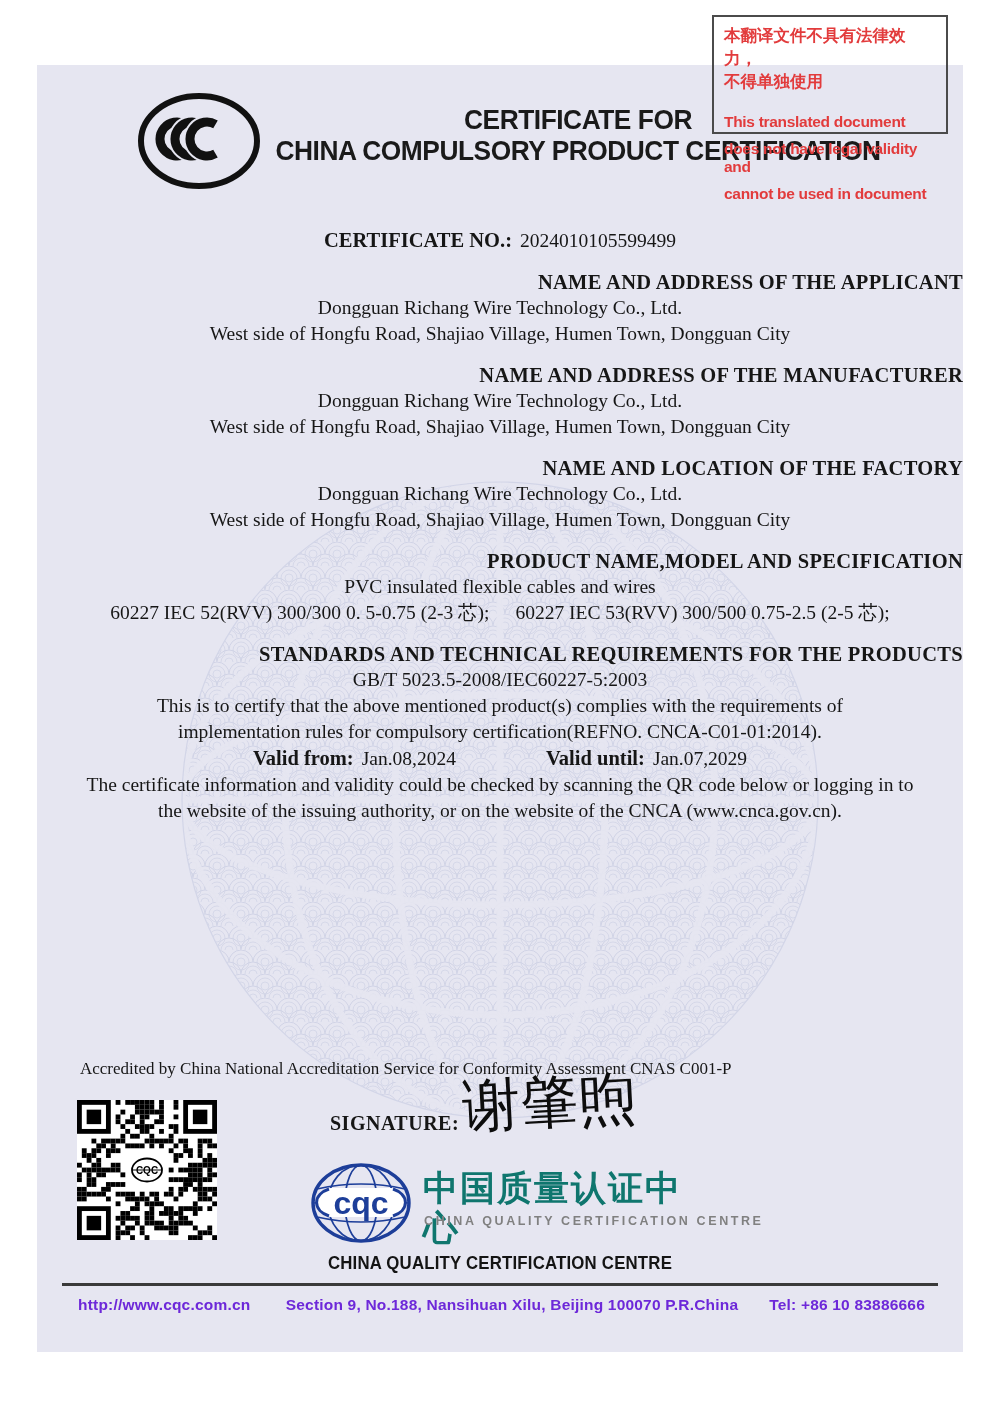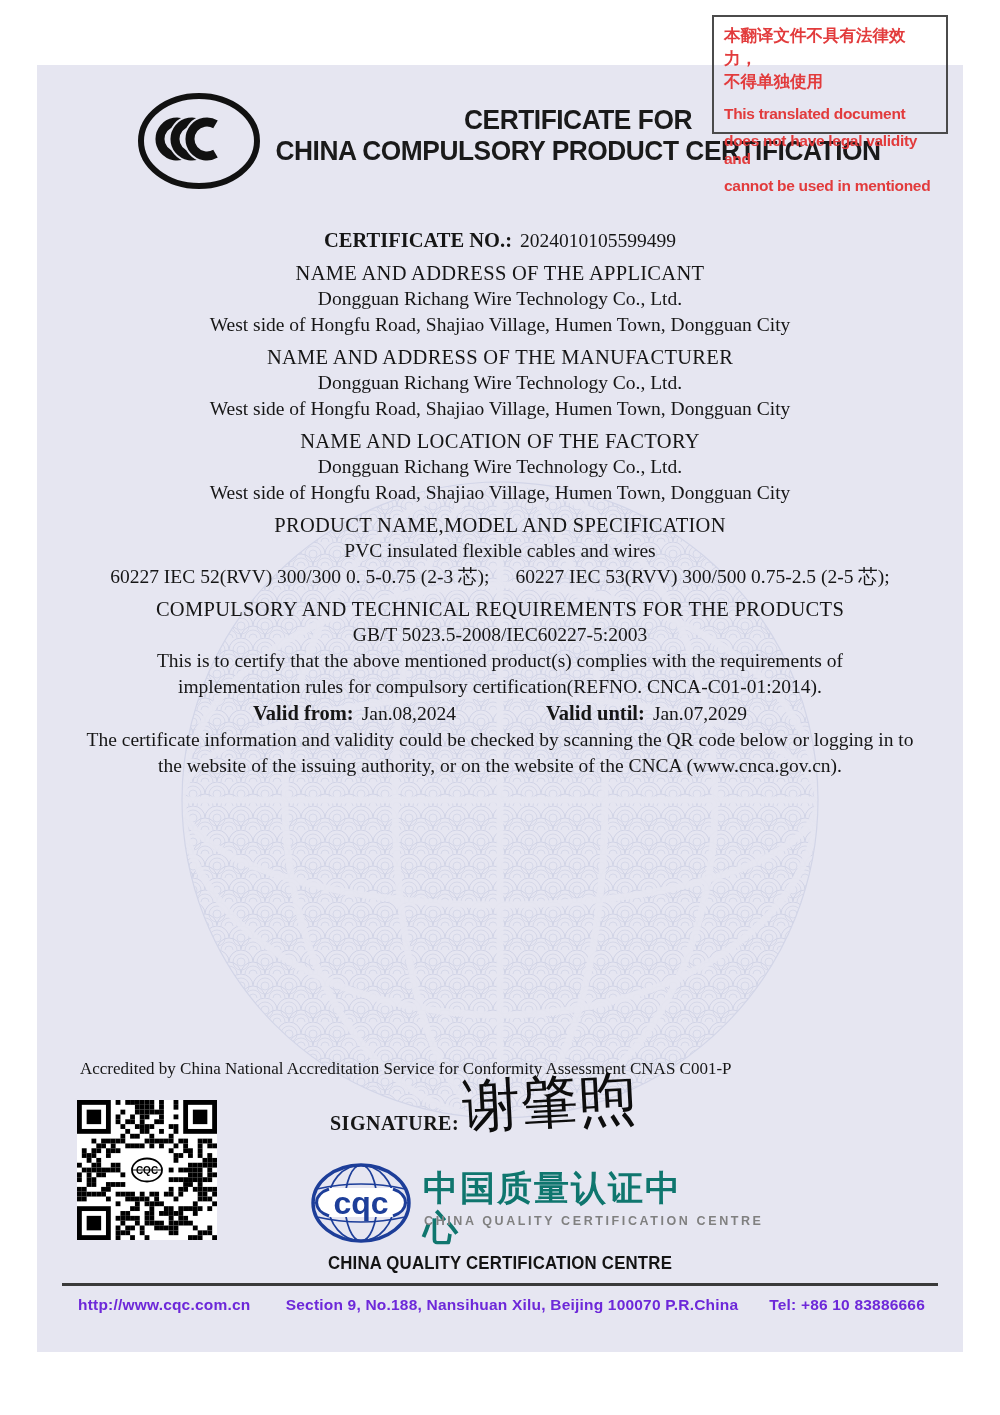--- a/index.html
+++ b/index.html
@@ -11,32 +11,32 @@
 
   
   .watermark{left:37px;top:470px;opacity:.55;pointer-events:none;}
 
   
   .disclaimer{left:712px;top:15px;width:236px;height:119px;border:2px solid #4b4b4b;
               padding:7px 10px 0 10px;box-sizing:border-box;z-index:6;
               font-family:"Liberation Sans","DejaVu Sans",sans-serif;color:#e23b3c;}
   .disclaimer .zh{font-size:16.5px;line-height:23px;font-weight:700;}
   .disclaimer .en{font-size:15.5px;line-height:18.5px;font-weight:600;letter-spacing:-0.3px;margin-top:8px;}
-  .disclaimer .en.first{margin-top:12px;}
+  .disclaimer .en.first{margin-top:20px;}
 
   
   .title-block{left:248px;top:104px;width:660px;text-align:center;z-index:3;
                font-weight:700;color:#1a1a1a;transform:scaleX(0.94);transform-origin:50% 50%;}
   .title-block .t1{font-size:28px;line-height:31px;letter-spacing:-0.5px;}
   .title-block .t2{font-size:28px;line-height:31px;letter-spacing:-0.5px;}
 
   
   .content{left:37px;top:227px;width:926px;text-align:center;z-index:3;}
   .content p{margin:0;font-size:19.5px;line-height:26px;}
-  .content p.h{font-weight:400;font-size:20.5px;letter-spacing:0.3px;margin-top:6px;}
+  .content p.h{font-weight:700;font-size:20.5px;letter-spacing:0.3px;margin-top:15px;text-align:right;}
   .content .lbl{font-weight:700;font-size:20.5px;}
   .gap-l{margin-left:8px;}
   .models span + span{margin-left:26px;}
   .valid-until{margin-left:90px;text-align:center;}
 
   .accred{left:80px;top:1059px;width:860px;font-size:17px;z-index:3;}
 
   .qr{left:77px;top:1100px;z-index:3;background:#ffffff;}
 
   .sig-label{left:330px;top:1112px;font-size:20px;font-weight:700;letter-spacing:0.5px;z-index:3;}
@@ -110,21 +110,21 @@
       <path d="M78.5 32.3 A17 17 0 1 0 78.5 61.7" stroke="#e6e6f1" stroke-width="13"></path>
       <path d="M78.5 32.3 A17 17 0 1 0 78.5 61.7" stroke="#111111" stroke-width="9"></path>
     </g>
   </svg>
 
   <div class="abs disclaimer">
     <div class="zh">本翻译文件不具有法律效力，</div>
     <div class="zh">不得单独使用</div>
     <div class="en first">This translated document</div>
     <div class="en">does not have legal validity and</div>
-    <div class="en">cannot be used in mentioned</div>
+    <div class="en">cannot be used in document</div>
   </div>
 
   <div class="abs title-block sans">
     <div class="t1">CERTIFICATE FOR</div>
     <div class="t2">CHINA COMPULSORY PRODUCT CERTIFICATION</div>
   </div>
 
   <div class="abs content">
     <p>
       <span class="lbl">CERTIFICATE NO.:</span><span class="gap-l">2024010105599499</span>
@@ -141,21 +141,21 @@
     <p class="h">NAME AND LOCATION OF THE FACTORY</p>
     <p>Dongguan Richang Wire Technology Co., Ltd.</p>
     <p>West side of Hongfu Road, Shajiao Village, Humen Town, Dongguan City</p>
 
     <p class="h">PRODUCT NAME,MODEL AND SPECIFICATION</p>
     <p>PVC insulated flexible cables and wires</p>
     <p class="models">
       <span>60227 IEC 52(RVV) 300/300 0. 5-0.75 (2-3 芯);</span><span>60227 IEC 53(RVV) 300/500 0.75-2.5 (2-5 芯);</span>
     </p>
 
-    <p class="h">COMPULSORY AND TECHNICAL REQUIREMENTS FOR THE PRODUCTS</p>
+    <p class="h">STANDARDS AND TECHNICAL REQUIREMENTS FOR THE PRODUCTS</p>
     <p>GB/T 5023.5-2008/IEC60227-5:2003</p>
 
     <p>This is to certify that the above mentioned product(s) complies with the requirements of</p>
     <p>implementation rules for compulsory certification(REFNO. CNCA-C01-01:2014).</p>
 
     <p>
       <span class="lbl">Valid from:</span><span class="gap-l">Jan.08,2024</span><span class="lbl valid-until">Valid until:</span><span class="gap-l">Jan.07,2029</span>
     </p>
 
     <p>The certificate information and validity could be checked by scanning the QR code below or logging in to</p>

